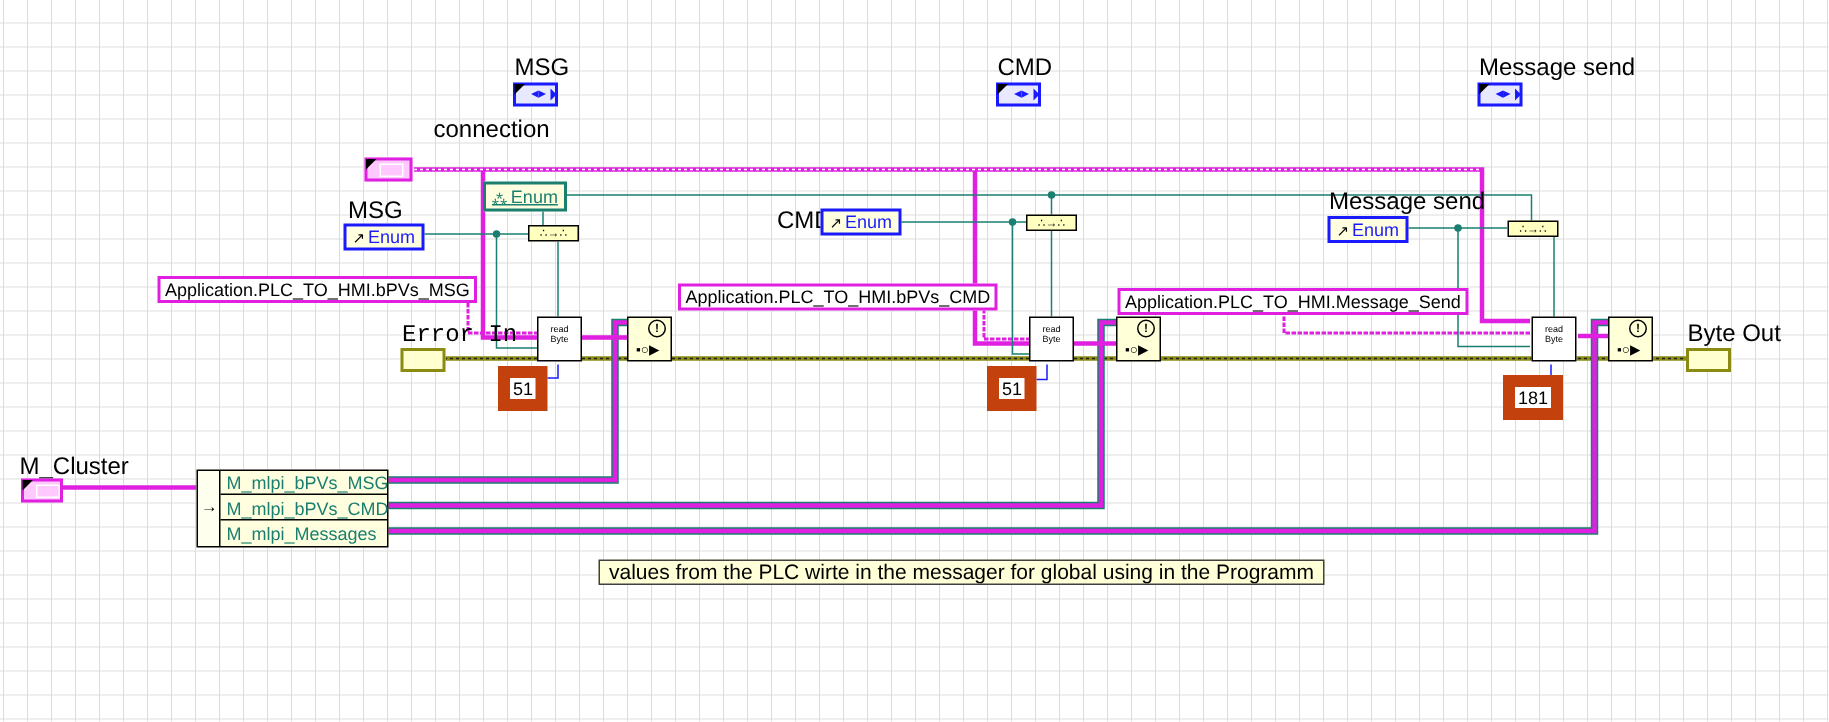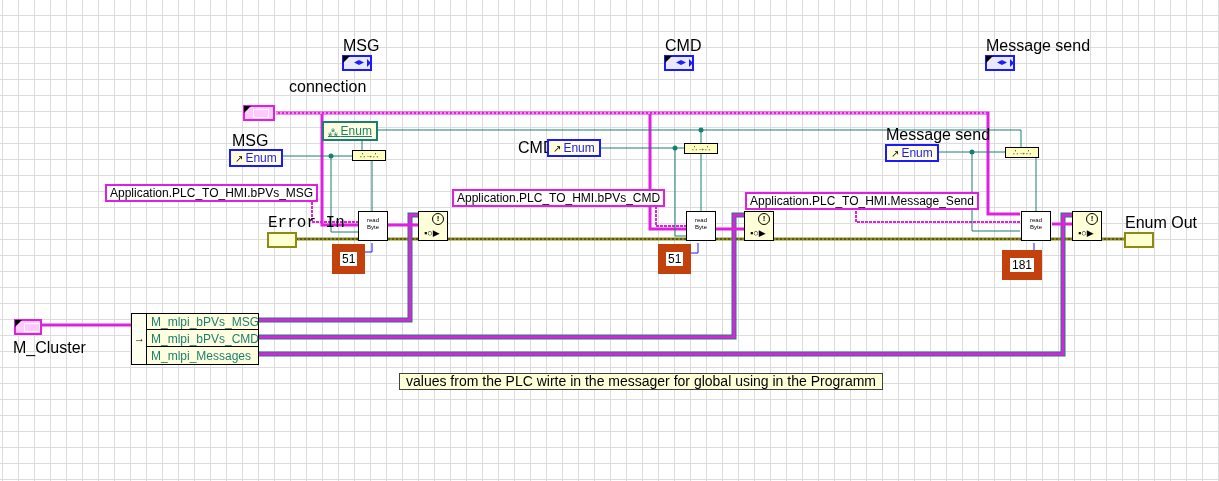--- a/index.html
+++ b/index.html
@@ -180,21 +180,21 @@
 <div class="selector" style="left:352px;top:150px;">∴→∴</div>
 <div class="selector" style="left:684px;top:143px;">∴→∴</div>
 <div class="selector" style="left:1005px;top:147px;">∴→∴</div>
 
 <div class="str-const" style="left:105px;top:184px;">Application.PLC_TO_HMI.bPVs_MSG</div>
 <div class="str-const" style="left:452px;top:189px;">Application.PLC_TO_HMI.bPVs_CMD</div>
 <div class="str-const" style="left:745px;top:192px;">Application.PLC_TO_HMI.Message_Send</div>
 
 <div class="abs lbl" style="left:268px;top:216px;font-family:Liberation Mono, monospace;">Error In</div>
 <div class="err-term" style="left:267px;top:232px;"></div>
-<div class="abs lbl" style="left:1125px;top:216px;">Enum Out</div>
+<div class="abs lbl" style="left:1125px;top:216px;">Byte Out</div>
 <div class="err-term" style="left:1124px;top:232px;"></div>
 
 <div class="readbyte" style="left:358px;top:211px;">
     <div>read</div>
     <div>Byte</div>
   </div>
 <div class="readbyte" style="left:686px;top:211px;">
     <div>read</div>
     <div>Byte</div>
   </div>
@@ -213,21 +213,21 @@
   </div>
 <div class="errnode" style="left:1072px;top:211px;">
     <span class="bang">!</span>
     <span class="flow">▪○▶</span>
   </div>
 
 <div class="num-const" style="left:332px;top:244px;">51</div>
 <div class="num-const" style="left:658px;top:244px;">51</div>
 <div class="num-const" style="left:1002px;top:250px;">181</div>
 
-<div class="abs lbl" style="left:13px;top:305px;margin-top:36px;">M_Cluster</div>
+<div class="abs lbl" style="left:13px;top:305px;">M_Cluster</div>
 <div class="cluster-ref" style="left:14px;top:319px;width:24px;">
     <span class="corner"></span>
     <span class="glyph"></span>
   </div>
 
 <div class="unbundle">
   <div class="side">
       <span>→</span>
     </div>
   <div class="row" style="top:0;">M_mlpi_bPVs_MSG</div>

